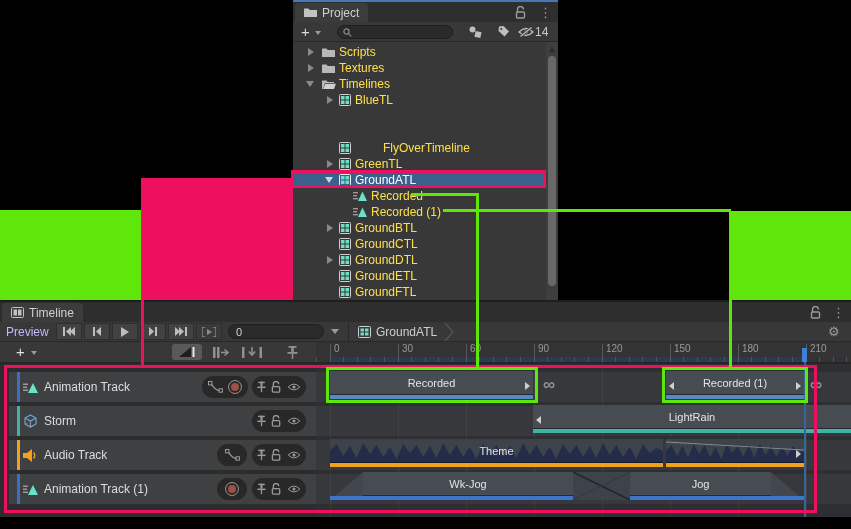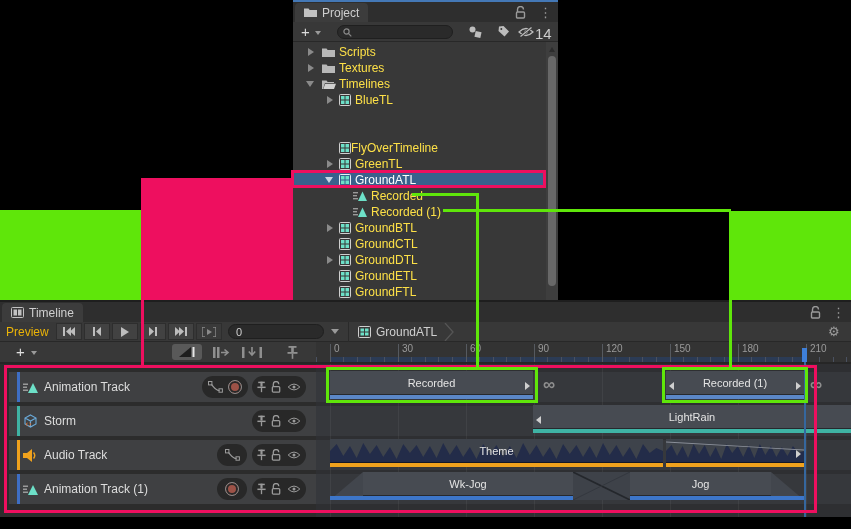--- a/index.html
+++ b/index.html
@@ -7,21 +7,21 @@
   body { font-family:"Liberation Sans", sans-serif; }
   #stage { position:relative; width:851px; height:517px; background:#000; overflow:hidden; color:#c8c8c8; font-size:12px; }
   .abs { position:absolute; }
 
   
   .win { background:#383838; }
   .titlebar { background:#2e2e2e; }
   .tab { background:#3c3c3c; border-radius:4px 4px 0 0; display:flex; align-items:center; gap:5px; padding:0 9px; height:19px; color:#cfcfcf; }
   .toolbar { background:#383838; border-bottom:1px solid #282828; }
   .pill { background:#2a2a2a; border:1px solid #1f1f1f; border-radius:9px; }
-  .dim { color:#eab308; }
+  .dim { color:#c4b5fd; }
   .kebab { color:#9a9a9a; font-size:13px; line-height:1; }
   .caret-down { width:0; height:0; border-left:4px solid transparent; border-right:4px solid transparent; border-top:5px solid #9a9a9a; }
   .caret-sm { width:0; height:0; border-left:3px solid transparent; border-right:3px solid transparent; border-top:4px solid #9a9a9a; }
 
   
   .trow { position:absolute; left:0; width:253px; height:16px; line-height:16px; display:flex; align-items:center; }
   .trow .lbl { color:#fde047; font-size:12px; white-space:nowrap; }
   .trow.sel { background:#39618c; }
   .trow.sel .lbl { color:#ffffff; }
   .arrow-r { width:0; height:0; border-top:4px solid transparent; border-bottom:4px solid transparent; border-left:6px solid #8a8a8a; position:absolute; }
@@ -88,21 +88,21 @@
       <svg class="abs" style="left:204px;top:3px" width="13" height="13" viewBox="0 0 13 13">
           <path d="M6.5 1 L12 6.5 L7.5 11.5 L1.5 6 L2 1.5 Z" fill="#bdbdbd"></path>
           <circle cx="4.3" cy="3.9" r="1" fill="#383838"></circle>
         </svg>
       <svg class="abs" style="left:225px;top:4px" width="16" height="12" viewBox="0 0 16 12">
           <path d="M1 6 Q8 -1 15 6 Q8 13 1 6 Z" fill="none" stroke="#bdbdbd" stroke-width="1.2"></path>
           <circle cx="8" cy="6" r="1.8" fill="#bdbdbd"></circle>
           <line x1="2" y1="11" x2="14" y2="1" stroke="#383838" stroke-width="2.4"></line>
           <line x1="2.5" y1="10.5" x2="13.5" y2="1.5" stroke="#bdbdbd" stroke-width="1.2"></line>
         </svg>
-      <span class="abs" style="left:242px;top:3px;color:#cccccc;font-size:15px">14</span>
+      <span class="abs" style="left:242px;top:3px;color:#cccccc;font-size:12px">14</span>
     </div>
 
     <div class="abs" style="left:0;top:42px;width:253px;height:258px">
 
       <div class="trow" style="top:2px">
         <div class="arrow-r" style="left:15px;top:4px"></div>
         <svg class="ticon" style="left:29px;top:3px" width="13" height="11" viewBox="0 0 13 11">
             <path d="M0 1.5 h4.5 l1.2 1.5 H13 V10 H0 Z" fill="#b8b8b8"></path>
           </svg>
         <span class="lbl" style="margin-left:46px">Scripts</span>
@@ -140,21 +140,21 @@
 
 
       <div class="trow" style="top:98px">
         <svg class="ticon" style="left:46px;top:2px" width="12" height="12" viewBox="0 0 12 12">
             <rect x="0.5" y="0.5" width="11" height="11" rx="1" fill="none" stroke="#cfcfcf"></rect>
             <rect x="2" y="2" width="3.5" height="3.5" fill="#6de0c8"></rect>
             <rect x="6.5" y="2" width="3.5" height="3.5" fill="#6de0c8"></rect>
             <rect x="2" y="6.5" width="3.5" height="3.5" fill="#6de0c8"></rect>
             <rect x="6.5" y="6.5" width="3.5" height="3.5" fill="#6de0c8"></rect>
           </svg>
-        <span class="lbl" style="margin-left:58px">FlyOverTimeline</span>
+        <span class="lbl" style="margin-left:90px">FlyOverTimeline</span>
       </div>
 
       <div class="trow" style="top:114px">
         <div class="arrow-r" style="left:34px;top:4px"></div>
         <svg class="ticon" style="left:46px;top:2px" width="12" height="12" viewBox="0 0 12 12">
             <rect x="0.5" y="0.5" width="11" height="11" rx="1" fill="none" stroke="#cfcfcf"></rect>
             <rect x="2" y="2" width="3.5" height="3.5" fill="#6de0c8"></rect>
             <rect x="6.5" y="2" width="3.5" height="3.5" fill="#6de0c8"></rect>
             <rect x="2" y="6.5" width="3.5" height="3.5" fill="#6de0c8"></rect>
             <rect x="6.5" y="6.5" width="3.5" height="3.5" fill="#6de0c8"></rect>

